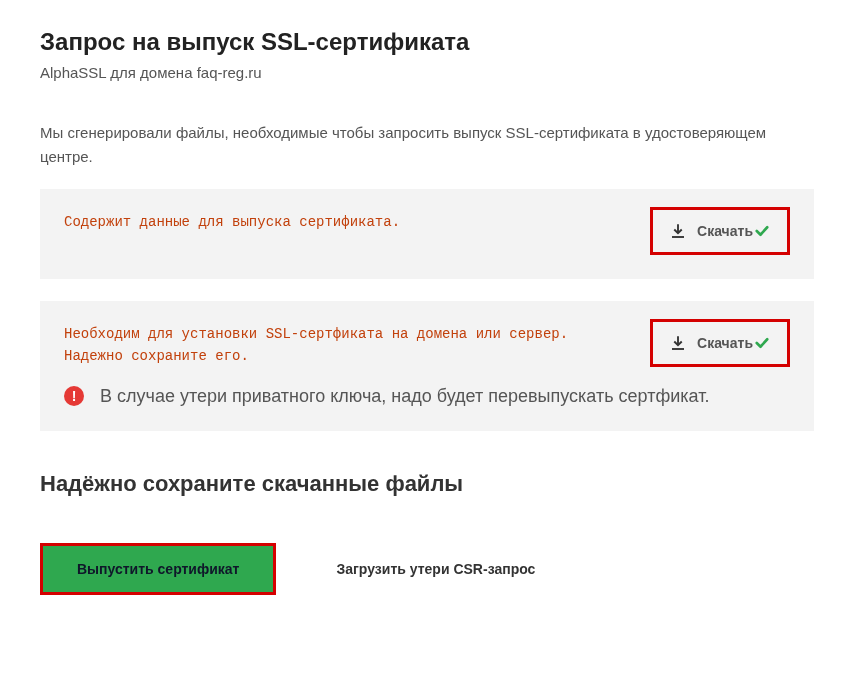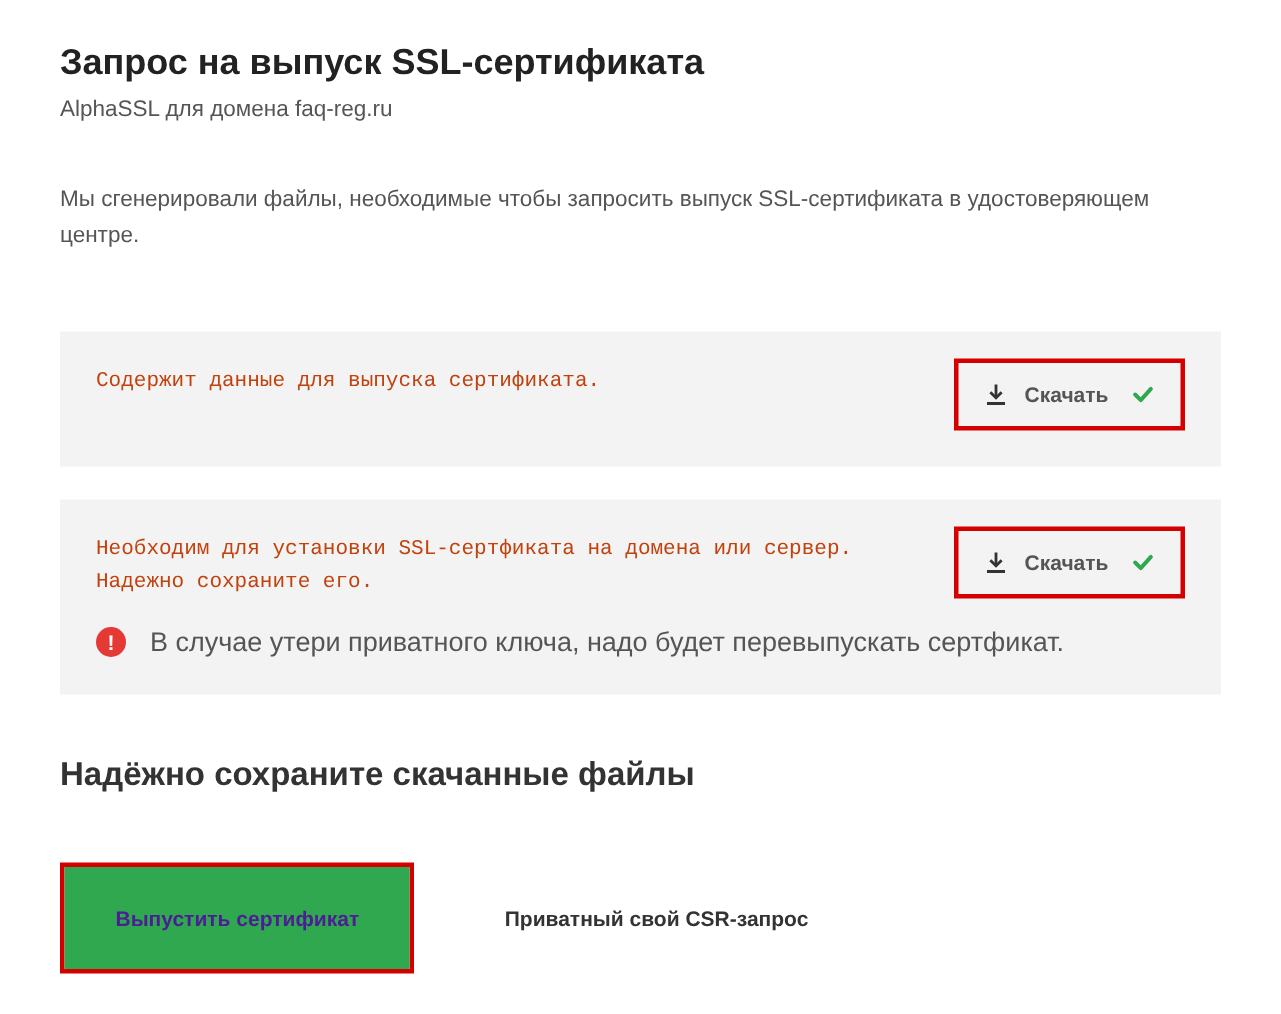--- a/index.html
+++ b/index.html
@@ -23,21 +23,21 @@
     }
     .page-subtitle {
       font-size: 15px;
       color: #555;
       margin-bottom: 40px;
     }
     .intro-text {
       font-size: 15px;
       color: #555;
       line-height: 1.6;
-      margin-bottom: 52px;
+      margin-bottom: 20px;
       max-width: 770px;
     }
     .card {
       background: #f3f3f3;
       padding: 22px 24px 24px 24px;
       margin-bottom: 22px;
       position: relative;
     }
     .card-inner {
       display: flex;
@@ -57,21 +57,21 @@
       font-size: 14px;
       color: #c2410c;
       line-height: 1.6;
       font-family: Liberation Mono, monospace;
     }
     .download-wrap {
       border: 3px solid #d40000;
       padding: 12px 16px;
       display: flex;
       align-items: center;
-      gap: 14px;
+      gap: 0;
       margin-top: -4px;
       background: #f3f3f3;
     }
     .download-btn {
       display: flex;
       align-items: center;
       gap: 10px;
       cursor: pointer;
       color: #555;
       font-size: 14px;
@@ -117,23 +117,23 @@
       display: flex;
       align-items: center;
       gap: 60px;
     }
     .primary-btn-wrap {
       border: 3px solid #d40000;
       display: inline-block;
     }
     .primary-btn {
       background: #2fa84f;
-      color: #4c1d95;
+      color: #0f172a;
       border: none;
-      padding: 26px 34px;
+      padding: 15px 34px;
       font-size: 14px;
       font-weight: bold;
       cursor: pointer;
       display: block;
     }
     .link-action {
       font-size: 14px;
       font-weight: bold;
       color: #333;
       cursor: pointer;
@@ -200,14 +200,14 @@
     <div class="warning-text">В случае утери приватного ключа, надо будет перевыпускать сертфикат.</div>
   </div>
 </div>
 
 <div class="section-title">Надёжно сохраните скачанные файлы</div>
 
 <div class="actions-row">
   <div class="primary-btn-wrap">
     <button class="primary-btn">Выпустить сертификат</button>
   </div>
-  <div class="link-action">Приватный свой CSR-запрос</div>
+  <div class="link-action">Загрузить утери CSR-запрос</div>
 </div>
 
 </body></html>

